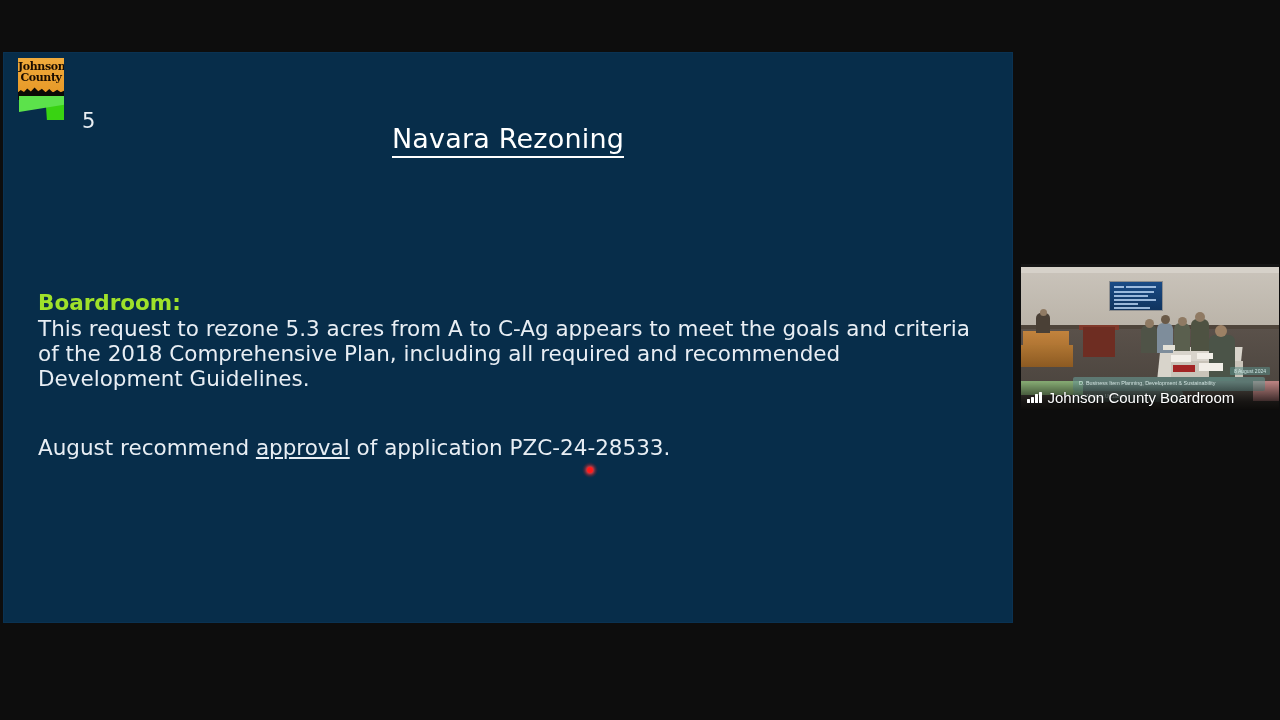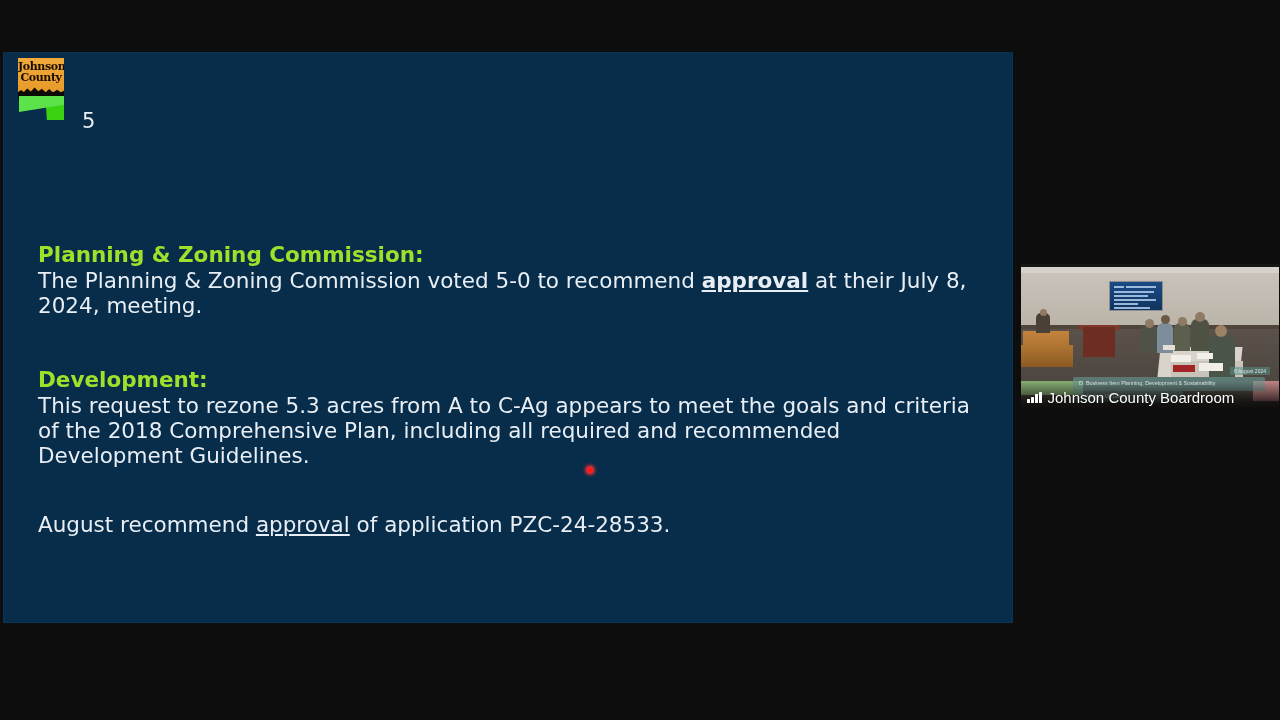--- a/index.html
+++ b/index.html
@@ -401,36 +401,35 @@
           <div class="logo-word w1">Johnson</div>
           <div class="logo-word w2">County</div>
         </div>
         <div class="logo-black"></div>
         <div class="logo-green"></div>
         <div class="logo-green2"></div>
       </div>
 
       <div class="slide-number">5</div>
 
+      <div class="slide-title">
+        <span>Navara Rezoning</span>
+      </div>
     </div>
 
     <div class="slide-body">
 
 
       <div class="gap-lg"></div>
 
+
+      <div class="gap-md"></div>
+
       <div class="block">
-        <div class="heading">Planning &amp; Zoning Commission:</div>
-        <div class="para"><span>The Planning &amp; Zoning Commission voted 5-0 to recommend </span><span class="bu">approval</span><span> at their July 8, 2024, meeting.</span></div>
-      </div>
-
-      <div class="gap-md"></div>
-
-      <div class="block">
-        <div class="heading">Development:</div>
+        <div class="heading">Boardroom:</div>
         <div class="para">This request to rezone 5.3 acres from A to C-Ag appears to meet the goals and criteria of the 2018 Comprehensive Plan, including all required and recommended Development Guidelines.</div>
       </div>
 
       <div class="gap-sm"></div>
 
       <div class="para"><span>August recommend </span><span class="u">approval</span><span> of application PZC-24-28533.</span></div>
 
     </div>
 
     <div id="laser">

